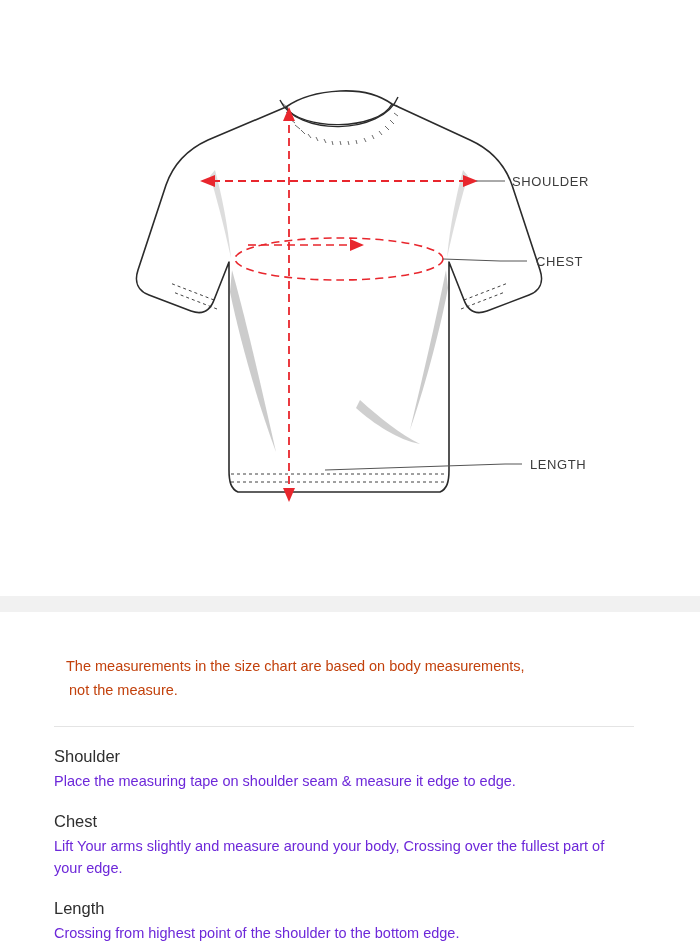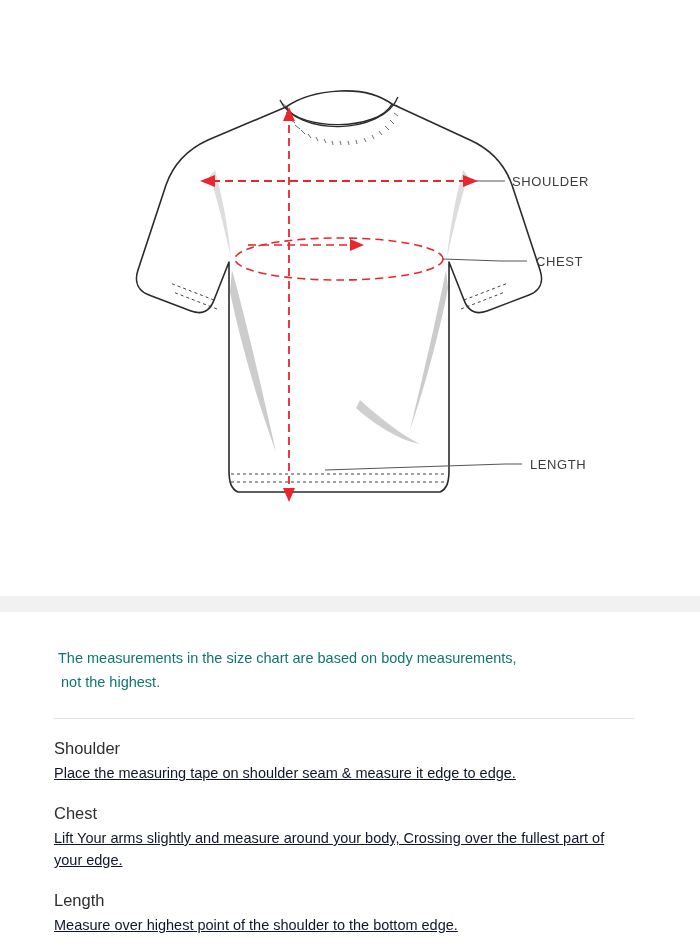--- a/index.html
+++ b/index.html
@@ -35,22 +35,22 @@
   }
 
   
   .info {
     padding: 30px 54px 0 54px;
     box-sizing: border-box;
   }
   .intro {
     font-size: 14.5px;
     line-height: 24px;
-    color: #0f766e;
-    margin: 4px;
+    color: #c2410c;
+    margin: 12px;
   }
   .intro-line2 {
     display: block;
     padding-left: 3px;
   }
   .divider {
     margin: 24px 0 0 0;
     border: 0;
     border-top: 1px solid #e4e4e4;
     width: 580px;
@@ -60,24 +60,23 @@
   }
   .entry-title {
     font-size: 16.5px;
     color: #2e2e2e;
     margin: 0 0 4px 0;
     font-weight: 400;
   }
   .entry-body {
     font-size: 14.5px;
     line-height: 22px;
-    color: #0f172a;
+    color: #6d28d9;
     margin: 0;
     max-width: 580px;
-    text-decoration: underline;
   }
 
   .callout-label {
     font-family: "Liberation Sans", sans-serif;
     font-size: 13px;
     fill: #3c3c3c;
     letter-spacing: 0.6px;
   }
 </style>
 </head>
@@ -181,33 +180,33 @@
     </g>
   </svg>
 </div>
 
 <div class="band"></div>
 
 <div class="info">
 
   <p class="intro">
     <span>The measurements in the size chart are based on body measurements,</span>
-    <span class="intro-line2">not the highest.</span>
+    <span class="intro-line2">not the measure.</span>
   </p>
 
   <hr class="divider">
 
   <div class="entry">
     <h3 class="entry-title">Shoulder</h3>
     <p class="entry-body">Place the measuring tape on shoulder seam &amp; measure it edge to edge.</p>
   </div>
 
   <div class="entry">
     <h3 class="entry-title">Chest</h3>
     <p class="entry-body">Lift Your arms slightly and measure around your body, Crossing over the fullest part of your edge.</p>
   </div>
 
   <div class="entry">
     <h3 class="entry-title">Length</h3>
-    <p class="entry-body">Measure over highest point of the shoulder to the bottom edge.</p>
+    <p class="entry-body">Crossing from highest point of the shoulder to the bottom edge.</p>
   </div>
 
 </div>
 
 </body></html>

